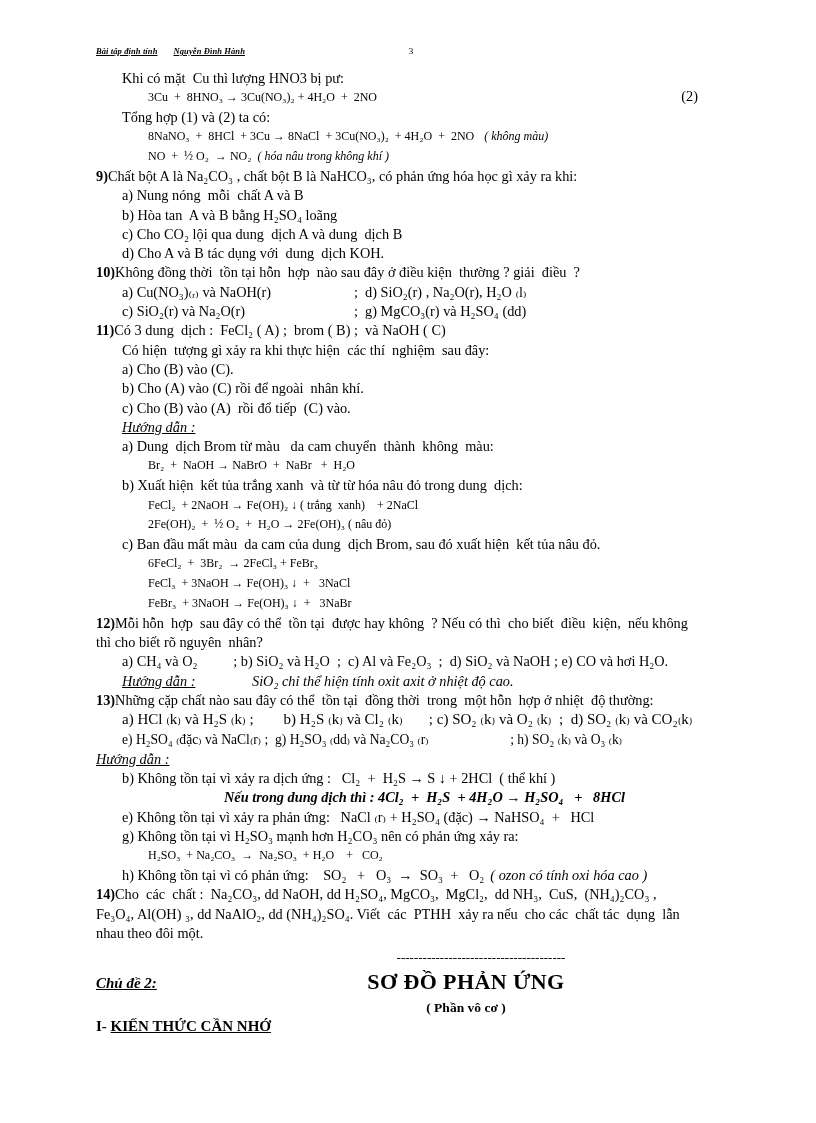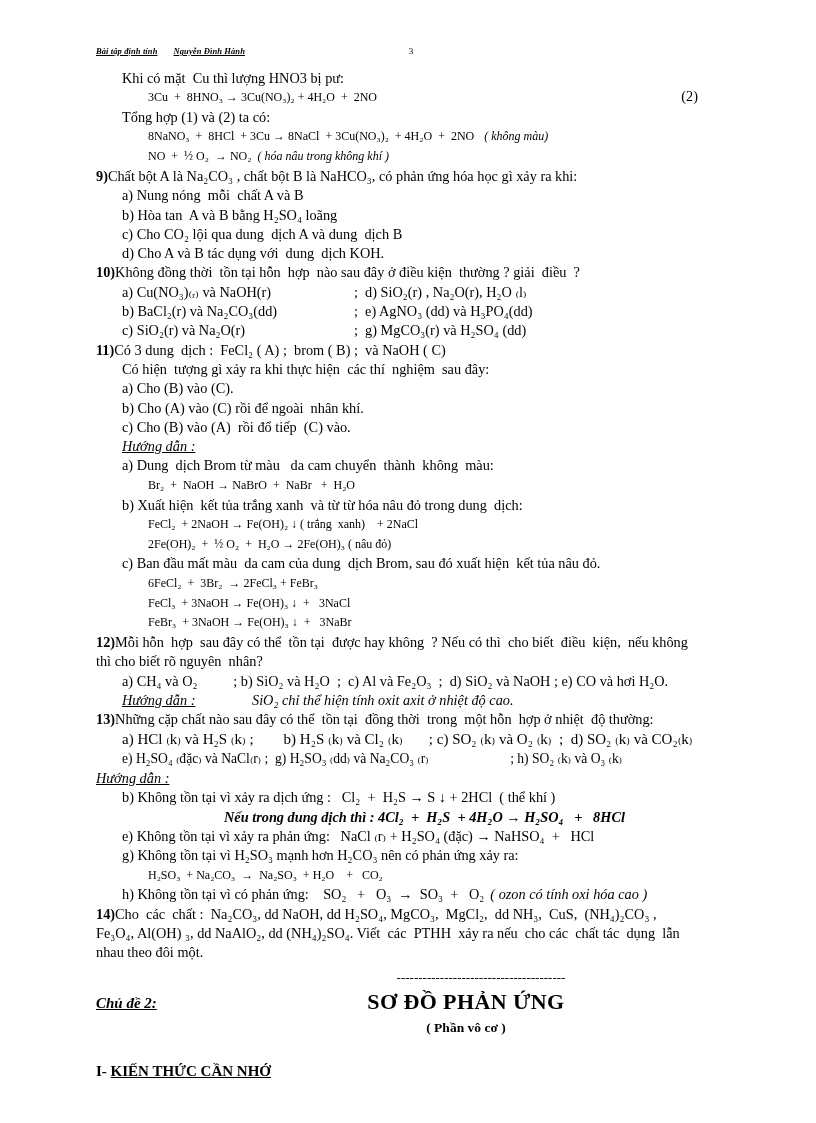--- a/index.html
+++ b/index.html
@@ -137,21 +137,21 @@
   .title-sub {
     text-align: center;
     font-size: 13.5px;
     font-weight: bold;
     padding-left: 110px;
     margin-top: 5px;
   }
   .kienthuc {
     position: absolute;
     left: 0;
-    top: 74px;
+    top: 49px;
     font-size: 15px;
     font-weight: bold;
   }
   .kienthuc .u { text-decoration: underline; }
 </style>
 </head>
 <body>
 
 <div class="page">
   <div class="content">
@@ -182,24 +182,20 @@
     <div class="line i1">a) Nung nóng  mỗi  chất A và B</div>
     <div class="line i1">b) Hòa tan  A và B bằng H₂SO₄ loãng</div>
     <div class="line i1">c) Cho CO₂ lội qua dung  dịch A và dung  dịch B</div>
     <div class="line i1">d) Cho A và B tác dụng với  dung  dịch KOH.</div>
 
     
     <div class="line"><b class="qnum">10)</b><span>Không đồng thời  tồn tại hỗn  hợp  nào sau đây ở điều kiện  thường ? giải  điều  ?</span></div>
     <div class="row2 i1">
       <span class="c1">a) Cu(NO₃)₍ᵣ₎ và NaOH(r)</span>
       <span class="c2">;  d) SiO₂(r) , Na₂O(r), H₂O ₍l₎</span>
-    </div>
-    <div class="row2 i1">
-      <span class="c1">b) BaCl₂(r) và Na₂CO₃(dd)</span>
-      <span class="c2">;  e) AgNO₃ (dd) và H₃PO₄(dd)</span>
     </div>
     <div class="row2 i1">
       <span class="c1">c) SiO₂(r) và Na₂O(r)</span>
       <span class="c2">;  g) MgCO₃(r) và H₂SO₄ (dd)</span>
     </div>
 
     
     <div class="line"><b class="qnum">11)</b><span>Có 3 dung  dịch :  FeCl₂ ( A) ;  brom ( B) ;  và NaOH ( C)</span></div>
     <div class="line i1">Có hiện  tượng gì xảy ra khi thực hiện  các thí  nghiệm  sau đây:</div>
     <div class="line i1">a) Cho (B) vào (C).</div>

